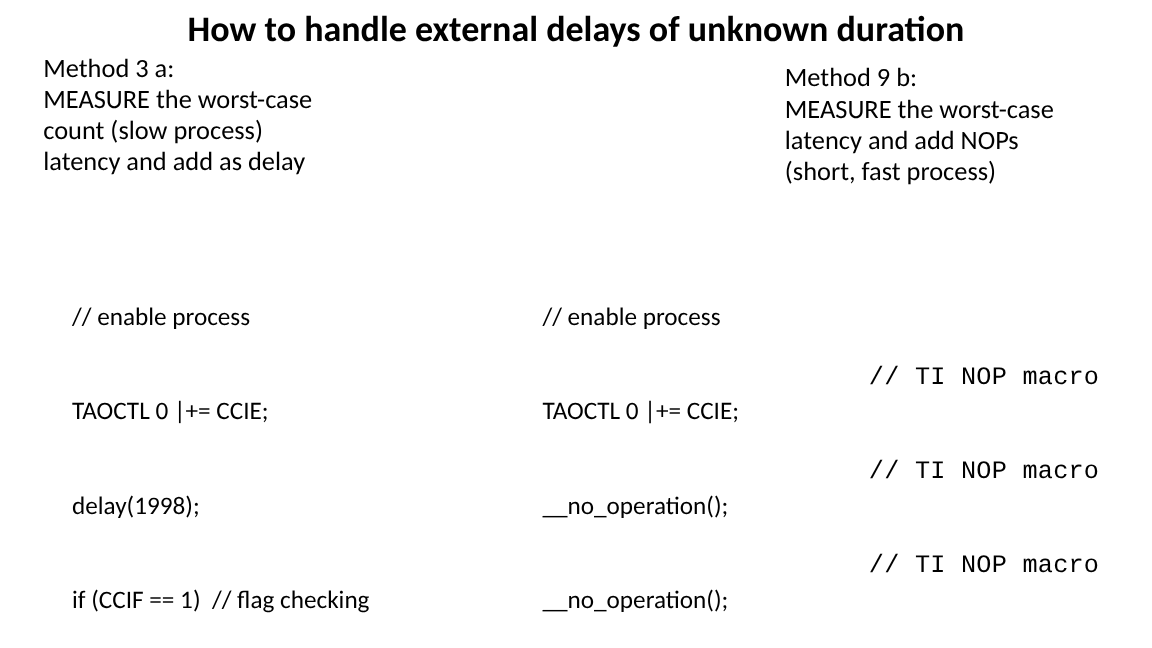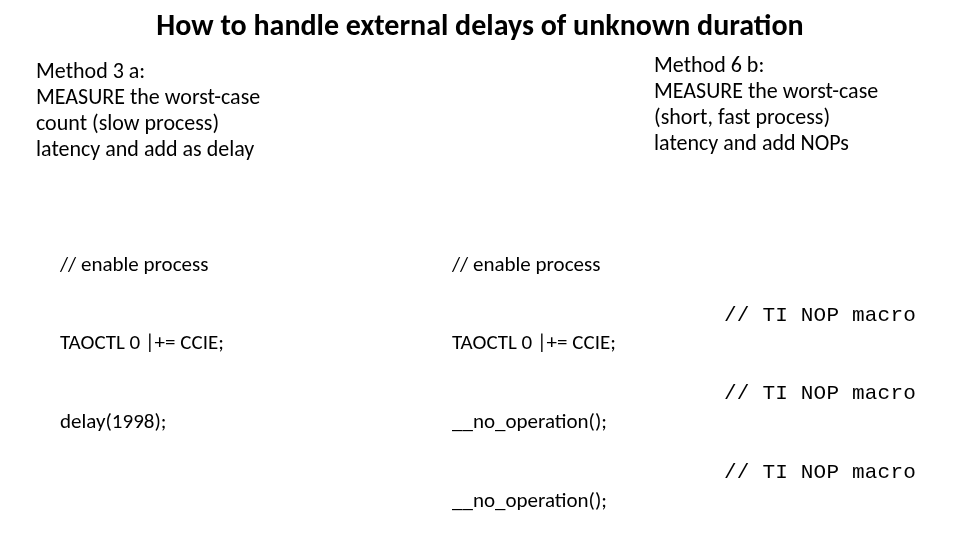--- a/index.html
+++ b/index.html
@@ -21,21 +21,21 @@
     position: absolute;
     top: 6px;
     left: 0;
     width: 960px;
     text-align: center;
     font-size: 30px;
     font-weight: 700;
   }
   .method-a-desc {
     position: absolute;
-    top: 58px;
+    top: 44px;
     left: 36px;
     width: 330px;
     font-size: 22px;
     line-height: 1.18;
   }
   .method-b-desc {
     position: absolute;
     top: 52px;
     left: 654px;
     width: 300px;
@@ -82,30 +82,31 @@
   <div class="title">How to handle external delays of unknown duration</div>
 
   <div class="method-a-desc">
     <div>Method 3 a:</div>
     <div>MEASURE the worst-case</div>
     <div>count (slow process)</div>
     <div>latency and add as delay</div>
   </div>
 
   <div class="method-b-desc">
-    <div>Method 6 b:</div>
+    <div>Method 9 b:</div>
     <div>MEASURE the worst-case</div>
+    <div>latency and add NOPs</div>
     <div>(short, fast process)</div>
-    <div>latency and add NOPs</div>
   </div>
 
   <div class="code-a">
     <div>// enable process</div>
     <div>TAOCTL 0 |+= CCIE;</div>
     <div>delay(1998);</div>
+    <div>if (CCIF == 1)  // flag checking</div>
     
     
     
   </div>
 
   <div class="code-b">
     <div>// enable process</div>
     <div>TAOCTL 0 |+= CCIE;</div>
     <div>__no_operation();</div>
     <div>__no_operation();</div>

